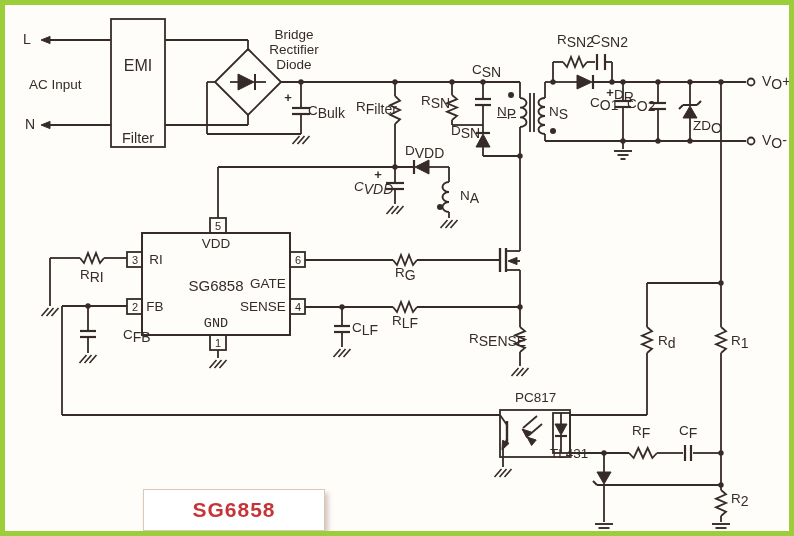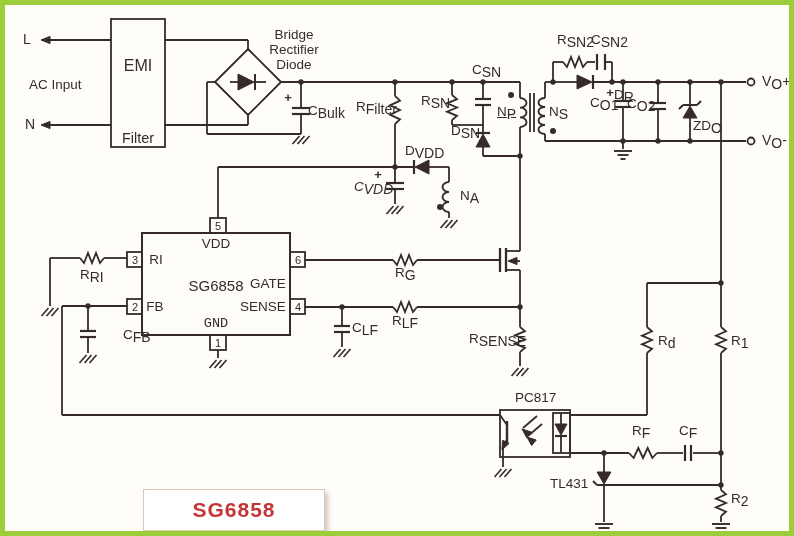--- a/index.html
+++ b/index.html
@@ -246,21 +246,21 @@
   <div id="labels">
       <span class="lbl" style="left: 18px; top: 27px; font-size: 14px;">L</span>
       <span class="lbl" style="left: 20px; top: 112px; font-size: 14px;">N</span>
       <span class="lbl" style="left: 24px; top: 73px;">AC Input</span>
       <span class="lbl center" style="left: 133px; top: 61px; font-size: 16px;">EMI</span>
       <span class="lbl center" style="left: 133px; top: 86px; font-size: 14.5px; margin-top: 48px;">Filter</span>
       <span class="lbl center pre" style="left: 289px; top: 45px; font-size: 13.5px;">Bridge
 Rectifier
 Diode</span>
       <span class="lbl" style="left: 510px; top: 386px;">PC817</span>
-      <span class="lbl" style="left: 545px; top: 472px;">TL431</span>
+      <span class="lbl" style="left: 545px; top: 442px;">TL431</span>
       <span class="lbl center" style="left: 211px; top: 281px; font-size: 15px;">SG6858</span>
       <span class="lbl center" style="left: 211px; top: 239px;">VDD</span>
       <span class="lbl center" style="left: 151px; top: 255px;">RI</span>
       <span class="lbl center" style="left: 263px; top: 255px; margin-top: 24px;">GATE</span>
       <span class="lbl center" style="left: 150px; top: 302px;">FB</span>
       <span class="lbl center" style="left: 258px; top: 302px;">SENSE</span>
       <span class="lbl center" style="left: 211px; top: 319px; font-family: Liberation Mono, monospace;">GND</span>
       <span class="lbl center" style="left: 213px; top: 221px; font-size: 11px;">5</span>
       <span class="lbl center" style="left: 130px; top: 255px; font-size: 11px;">3</span>
       <span class="lbl center" style="left: 130px; top: 302px; font-size: 11px;">2</span>

